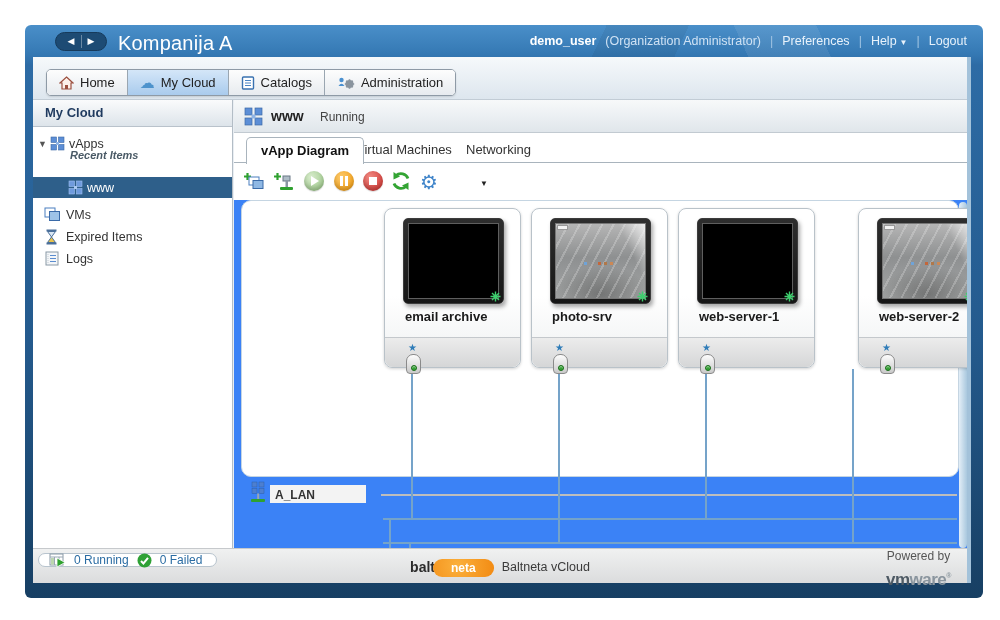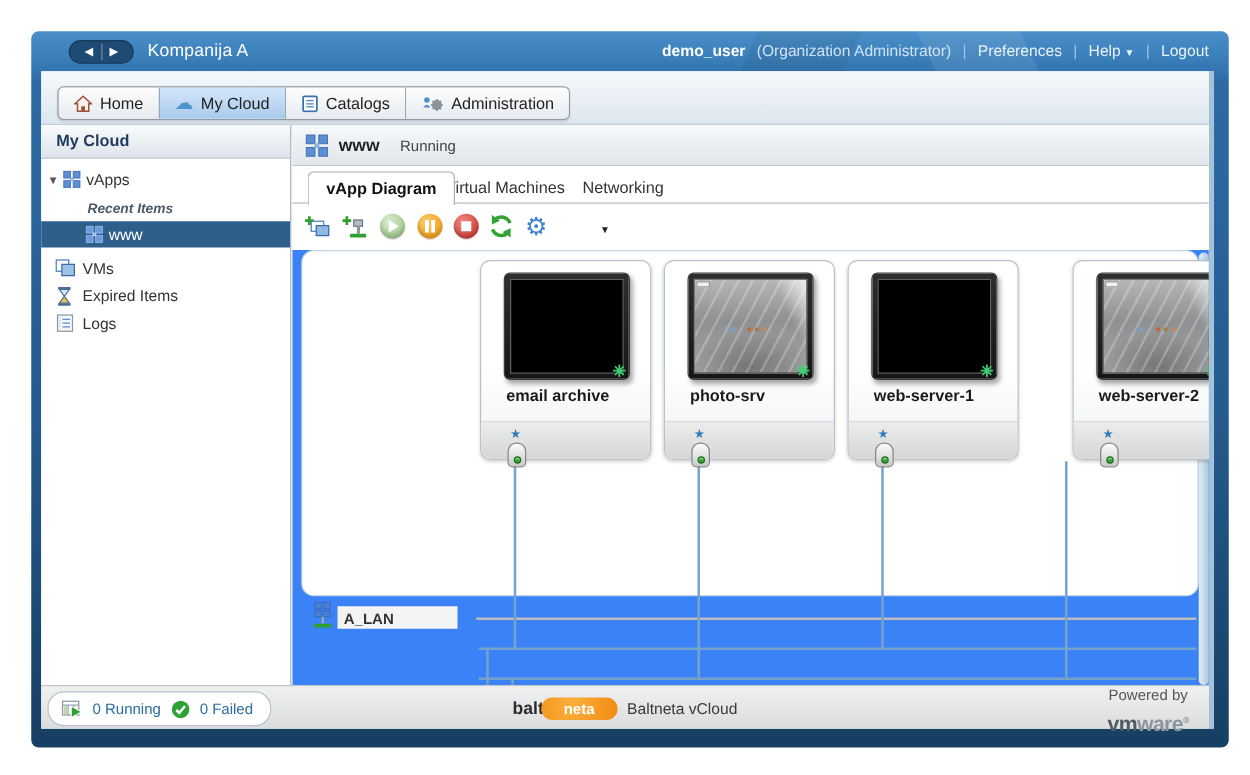--- a/index.html
+++ b/index.html
@@ -11,21 +11,21 @@
          background:linear-gradient(180deg,#4a8fc9 0%,#3579b4 5%,#2d6ba5 7%,#245a8d 55%,#173f63 100%); overflow:hidden; }
   .titlebar { position:absolute; left:0; top:0; right:0; height:32px; }
   .tb-deco1 { position:absolute; right:90px; top:0; width:260px; height:32px;
               background:linear-gradient(65deg,transparent 42%,rgba(255,255,255,.08) 42%,rgba(255,255,255,.08) 72%,transparent 72%); }
   .tb-deco2 { position:absolute; right:240px; top:0; width:260px; height:32px;
               background:linear-gradient(115deg,transparent 45%,rgba(0,0,0,.06) 45%,rgba(0,0,0,.06) 75%,transparent 75%); }
   .nav-pill { position:absolute; left:30px; top:7px; width:52px; height:19px; background:#1d4b74;
               border:1px solid #163a5b; border-radius:10px; display:flex; align-items:center; justify-content:center; gap:0; }
   .nav-pill span { color:#fff; font-size:9px; line-height:17px; padding:0 6px; cursor:default; }
   .nav-pill .divider { width:1px; height:13px; background:rgba(255,255,255,.35); padding:0; }
-  .app-title { position:absolute; left:93px; top:7px; color:#fff; font-size:14px; letter-spacing:.2px; }
+  .app-title { position:absolute; left:93px; top:7px; color:#fff; font-size:20px; letter-spacing:.2px; }
   .user-strip { position:absolute; right:16px; top:9px; display:flex; align-items:center; gap:9px; font-size:12.5px; }
   .user-strip .user { color:#fff; font-weight:bold; }
   .user-strip .role { color:#cfe2f4; }
   .user-strip .sep { color:#9fc3e2; }
   .user-strip .lnk { color:#e8f2fb; cursor:pointer; }
   .caret-down { font-size:8px; color:#e8f2fb; margin-left:3px; }
 
   
   .shell { position:absolute; left:8px; top:32px; right:12px; bottom:15px; background:#e9eef3;
            border-right:4px solid #a3c2da; }
@@ -114,21 +114,21 @@
   .vline { position:absolute; width:2px; }
   .ln-blue { background:#75a3c9; }
   .ln-gray { background:#bdbdbd; }
 
   .net-label { position:absolute; font-size:12px; font-weight:bold; color:#333; white-space:nowrap; cursor:pointer; }
   .net-label-bg { position:absolute; background:#f3f3f3; }
 
   
   .footer { position:absolute; left:0; right:0; bottom:0; height:35px;
             background:linear-gradient(180deg,#f0f1f1,#dbdcdd); border-top:1px solid #c6c9cc; }
-  .status-pill { position:absolute; left:5px; top:4px; height:28px; display:flex; align-items:center; gap:8px;
+  .status-pill { position:absolute; left:5px; top:4px; height:14px; display:flex; align-items:center; gap:8px;
                  padding:0 14px 0 10px; background:#fff; border:1px solid #b8c4ce; border-radius:13px; }
   .status-txt { font-size:12px; color:#2a6ca3; cursor:pointer; }
   .brand { position:absolute; left:50%; top:0; height:35px; transform:translateX(-50%);
            display:flex; align-items:center; gap:8px; }
   .logo-balt { font-size:14px; font-weight:bold; color:#2b2b2b; }
   .logo-neta { font-size:12px; font-weight:bold; color:#fff; background:radial-gradient(circle at 40% 35%,#fbb03c,#f28a12);
                border-radius:9px; padding:2px 18px; margin-left:-2px; }
   .brand-text { font-size:12.5px; color:#3a3a3a; }
   .powered { position:absolute; right:16px; top:0; height:35px; display:flex; align-items:center; gap:7px;flex-direction:column; }
   .powered-by { font-size:12px; color:#555; }
@@ -207,21 +207,21 @@
               <rect x="1" y="1" width="5.5" height="5.5"></rect>
               <rect x="8.5" y="1" width="5.5" height="5.5"></rect>
               <rect x="1" y="8.5" width="5.5" height="5.5"></rect>
               <rect x="8.5" y="8.5" width="5.5" height="5.5"></rect>
             </g>
             <rect x="6" y="6" width="3" height="3" fill="#8fb4e6"></rect>
           </svg>
         <span class="tree-label abs" style="left:36px;">vApps</span>
       </div>
 
-      <div class="tree-row" style="top:56px;">
+      <div class="tree-row" style="top:44px;">
         <span class="tree-label recent abs" style="left:37px;">Recent Items</span>
       </div>
 
       <div class="tree-row row-selected" style="top:77px;">
         <svg class="abs" style="left:35px;" width="15" height="15">
             <g fill="#6f9bdd" stroke="#9ec0f0" stroke-width=".6">
               <rect x="1" y="1" width="5.5" height="5.5"></rect>
               <rect x="8.5" y="1" width="5.5" height="5.5"></rect>
               <rect x="1" y="8.5" width="5.5" height="5.5"></rect>
               <rect x="8.5" y="8.5" width="5.5" height="5.5"></rect>

